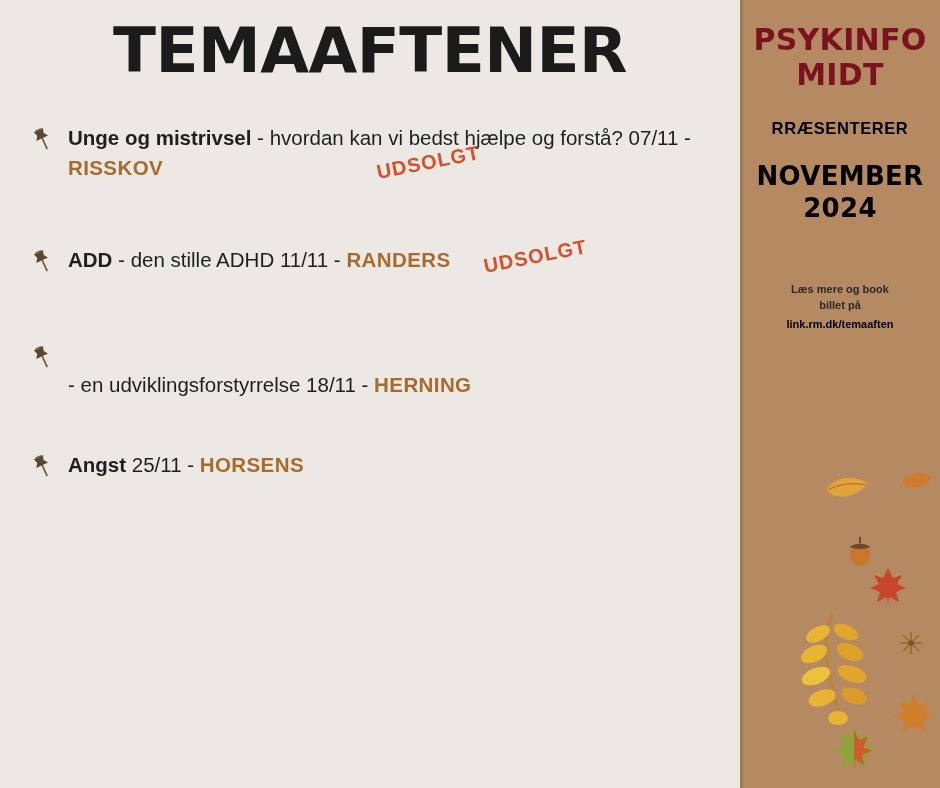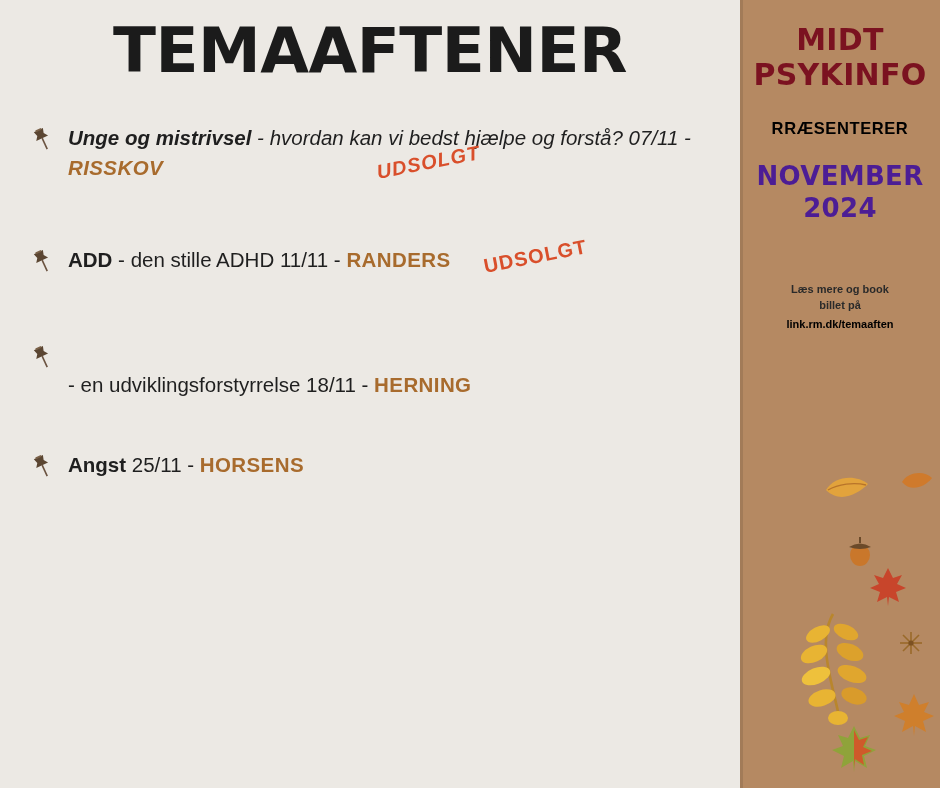--- a/index.html
+++ b/index.html
@@ -76,21 +76,21 @@
     font-weight: bold;
     font-size: 20px;
     color: #d94f2b;
     letter-spacing: 1px;
     transform: rotate(-11deg);
   }
   .sold-1 { left: 348px; top: 28px; }
   .sold-2 { left: 455px; top: 0px; }
 
   
-  .e1 { margin-top: 16px; font-style: italic; }
+  .e1 { margin-top: 16px; }
   .e2 { margin-top: 62px; }
   .e3 { margin-top: 52px; }
   .e4 { margin-top: 48px; }
   .e5 { margin-top: 50px; }
 
   
   .right {
     position: relative;
     width: 200px;
     height: 788px;
@@ -113,21 +113,21 @@
     font-weight: bold;
     font-size: 16.5px;
     color: #000000;
     letter-spacing: 0.6px;
     margin-top: 26px;
   }
   .month {
     font-family: "DejaVu Sans", sans-serif;
     font-weight: bold;
     font-size: 26px;
-    color: #4c1d95;
+    color: #000000;
     margin-top: 22px;
     line-height: 1.25;
     letter-spacing: 0.3px;
   }
   .booking {
     font-family: "Liberation Sans", sans-serif;
     font-weight: bold;
     font-size: 11px;
     color: #2a2a2a;
     line-height: 1.5;
@@ -223,22 +223,22 @@
         </div>
       </div>
 
     </div>
   </div>
 
   <div class="right">
     <div class="left-edge-shadow"></div>
 
     <div class="brand">
+      <div>PSYKINFO</div>
       <div>MIDT</div>
-      <div>PSYKINFO</div>
     </div>
 
     <div class="presents">RRÆSENTERER</div>
 
     <div class="month">
       <div>NOVEMBER</div>
       <div>2024</div>
     </div>
 
     <div class="booking">

